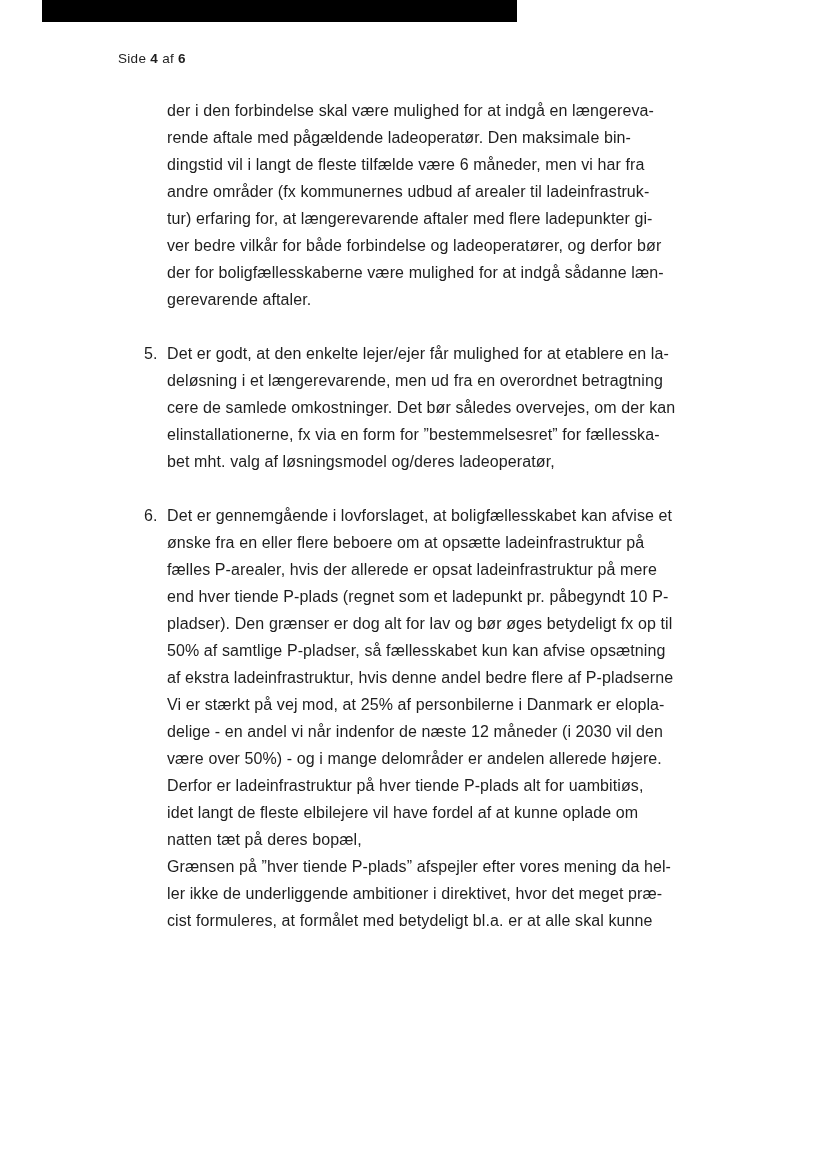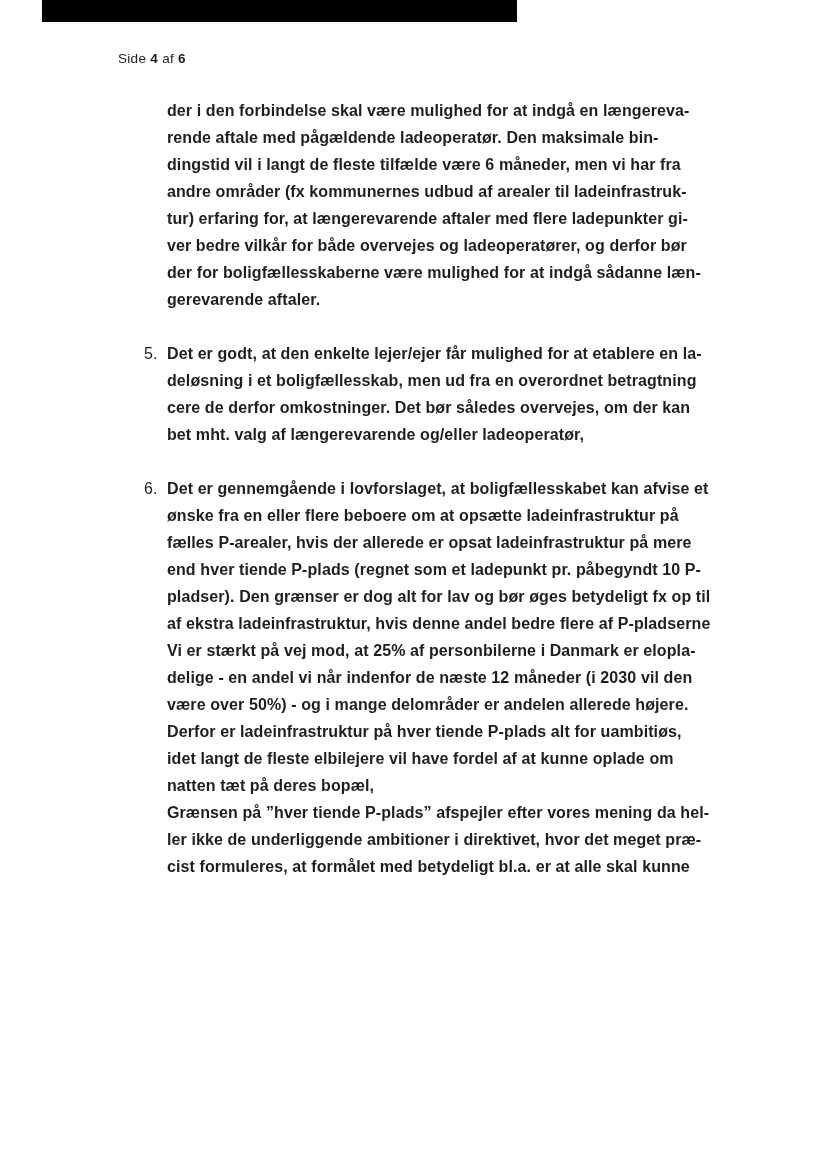--- a/index.html
+++ b/index.html
@@ -48,21 +48,21 @@
   }
   .block { margin-bottom: 27px; }
   .continuation { margin-left: 23px; }
   .list-item { display: flex; }
   .item-number {
     width: 23px;
     flex: none;
     height: 27px;
     line-height: 27px;
   }
-  .lines { flex: 1 1 auto; min-width: 0; font-weight: bold; }
+  .lines { flex: 1 1 auto; min-width: 0; }
   .text-line {
     height: 27px;
     line-height: 27px;
     white-space: nowrap;
   }
 </style>
 </head>
 <body>
 
 <div class="page">
@@ -73,44 +73,46 @@
 
   <div class="content">
 
     <div class="block continuation">
       <div class="lines">
           <div class="text-line">der i den forbindelse skal være mulighed for at indgå en længereva-</div>
           <div class="text-line">rende aftale med pågældende ladeoperatør. Den maksimale bin-</div>
           <div class="text-line">dingstid vil i langt de fleste tilfælde være 6 måneder, men vi har fra</div>
           <div class="text-line">andre områder (fx kommunernes udbud af arealer til ladeinfrastruk-</div>
           <div class="text-line">tur) erfaring for, at længerevarende aftaler med flere ladepunkter gi-</div>
-          <div class="text-line">ver bedre vilkår for både overvejes og ladeoperatører, og derfor bør</div>
+          <div class="text-line">ver bedre vilkår for både forbindelse og ladeoperatører, og derfor bør</div>
           <div class="text-line">der for boligfællesskaberne være mulighed for at indgå sådanne læn-</div>
           <div class="text-line">gerevarende aftaler.</div>
         </div>
     </div>
 
     <div class="block list-item">
       <div class="item-number">5.</div>
       <div class="lines">
           <div class="text-line">Det er godt, at den enkelte lejer/ejer får mulighed for at etablere en la-</div>
-          <div class="text-line">deløsning i et boligfællesskab, men ud fra en overordnet betragtning</div>
-          <div class="text-line">cere de derfor omkostninger. Det bør således overvejes, om der kan</div>
-          <div class="text-line">bet mht. valg af længerevarende og/eller ladeoperatør,</div>
+          <div class="text-line">deløsning i et længerevarende, men ud fra en overordnet betragtning</div>
+          <div class="text-line">cere de samlede omkostninger. Det bør således overvejes, om der kan</div>
+          <div class="text-line">elinstallationerne, fx via en form for ”bestemmelsesret” for fællesska-</div>
+          <div class="text-line">bet mht. valg af løsningsmodel og/deres ladeoperatør,</div>
         </div>
     </div>
 
     <div class="block list-item">
       <div class="item-number">6.</div>
       <div class="lines">
           <div class="text-line">Det er gennemgående i lovforslaget, at boligfællesskabet kan afvise et</div>
           <div class="text-line">ønske fra en eller flere beboere om at opsætte ladeinfrastruktur på</div>
           <div class="text-line">fælles P-arealer, hvis der allerede er opsat ladeinfrastruktur på mere</div>
           <div class="text-line">end hver tiende P-plads (regnet som et ladepunkt pr. påbegyndt 10 P-</div>
           <div class="text-line">pladser). Den grænser er dog alt for lav og bør øges betydeligt fx op til</div>
+          <div class="text-line">50% af samtlige P-pladser, så fællesskabet kun kan afvise opsætning</div>
           <div class="text-line">af ekstra ladeinfrastruktur, hvis denne andel bedre flere af P-pladserne</div>
           <div class="text-line">Vi er stærkt på vej mod, at 25% af personbilerne i Danmark er elopla-</div>
           <div class="text-line">delige - en andel vi når indenfor de næste 12 måneder (i 2030 vil den</div>
           <div class="text-line">være over 50%) - og i mange delområder er andelen allerede højere.</div>
           <div class="text-line">Derfor er ladeinfrastruktur på hver tiende P-plads alt for uambitiøs,</div>
           <div class="text-line">idet langt de fleste elbilejere vil have fordel af at kunne oplade om</div>
           <div class="text-line">natten tæt på deres bopæl,</div>
           <div class="text-line">Grænsen på ”hver tiende P-plads” afspejler efter vores mening da hel-</div>
           <div class="text-line">ler ikke de underliggende ambitioner i direktivet, hvor det meget præ-</div>
           <div class="text-line">cist formuleres, at formålet med betydeligt bl.a. er at alle skal kunne</div>

